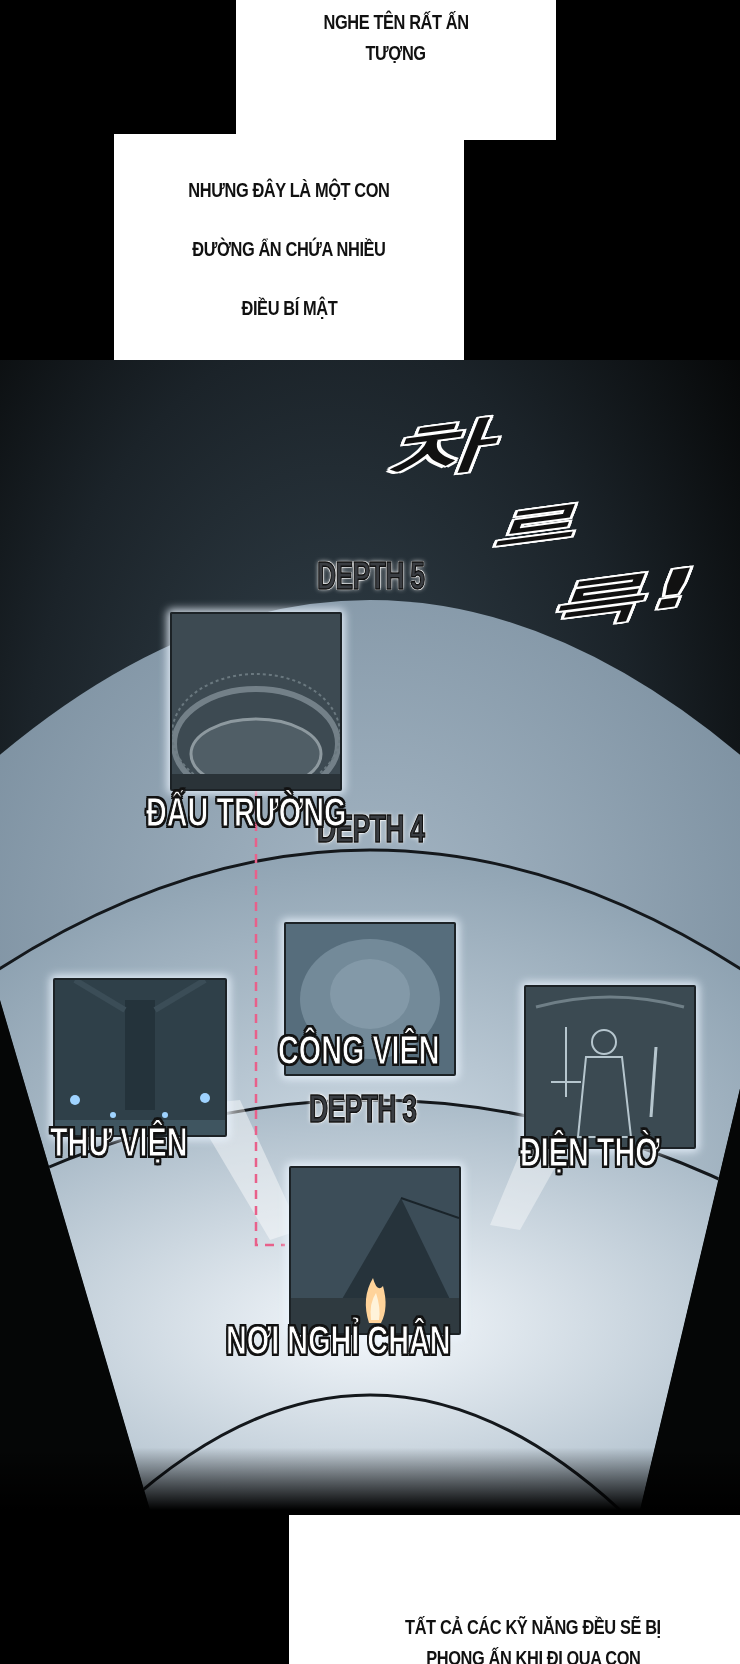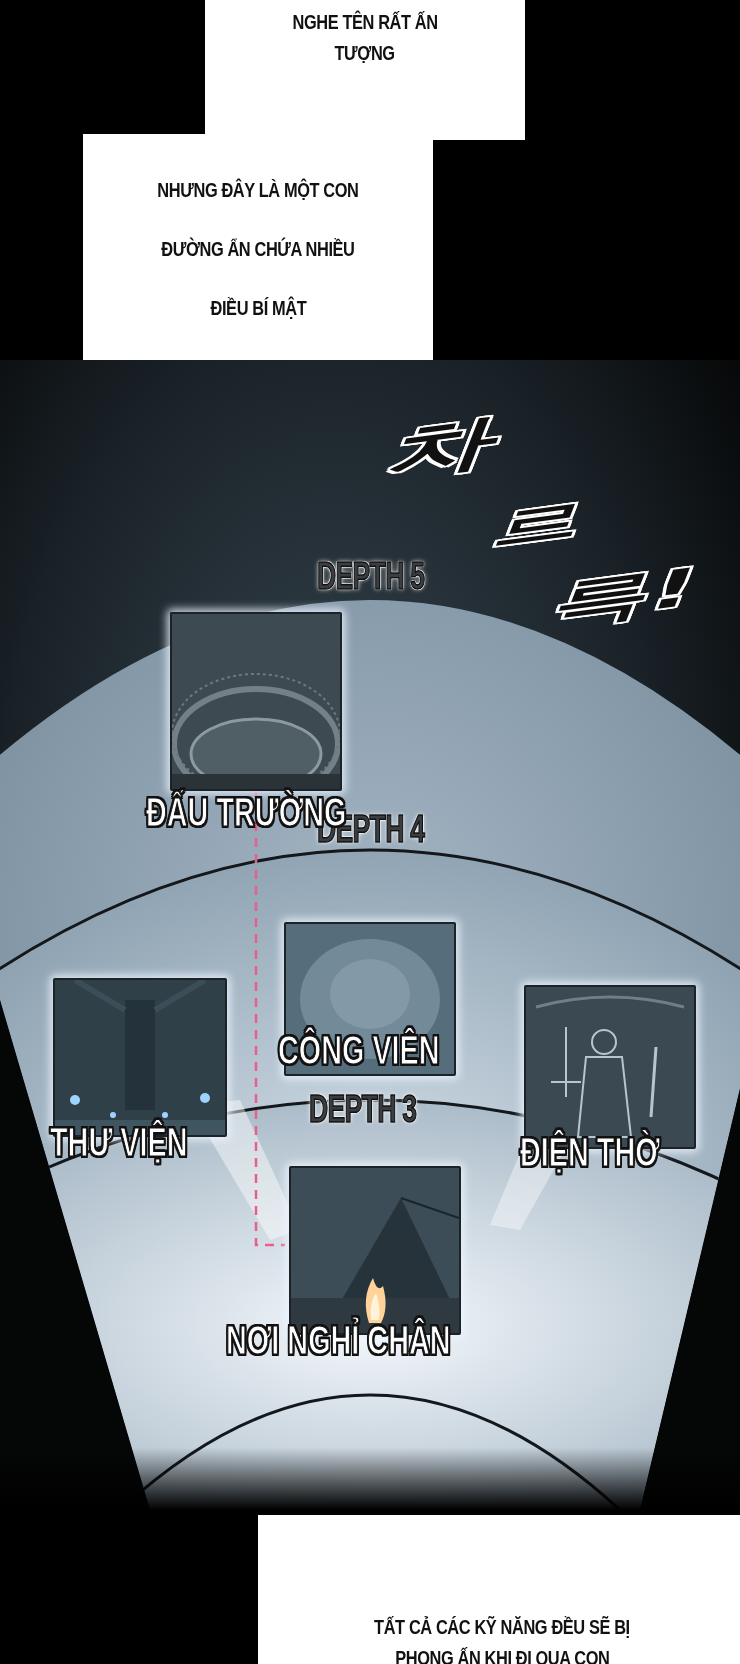--- a/index.html
+++ b/index.html
@@ -10,20 +10,21 @@
       position: relative;
     }
     .page { position: absolute; inset: 0; }
     .caption {
       position: absolute; background: #fff; color: #111;
       font-family: "Liberation Sans", sans-serif;
       font-weight: bold; text-transform: uppercase;
       font-size: 21px; line-height: 31px; letter-spacing: -0.5px;
       text-align: center; display: flex; flex-direction: column; align-items: center;
       transform-origin: center; 
+      margin-left: 31px;
     }
     .caption span { display: block; transform: scaleX(0.78); white-space: nowrap; }
     #cap1 { left: 205px; top: 0; width: 320px; height: 140px; padding-top: 6px; box-sizing: border-box; }
     #cap2 { left: 83px; top: 134px; width: 350px; height: 228px; justify-content: center; gap: 28px; }
     #cap3 { left: 258px; top: 1515px; width: 488px; height: 149px; padding-top: 96px; box-sizing: border-box; }
 
     
     .map { position: absolute; left: 0; top: 360px; width: 740px; height: 1150px; }
     .map svg { position: absolute; inset: 0; }
 

